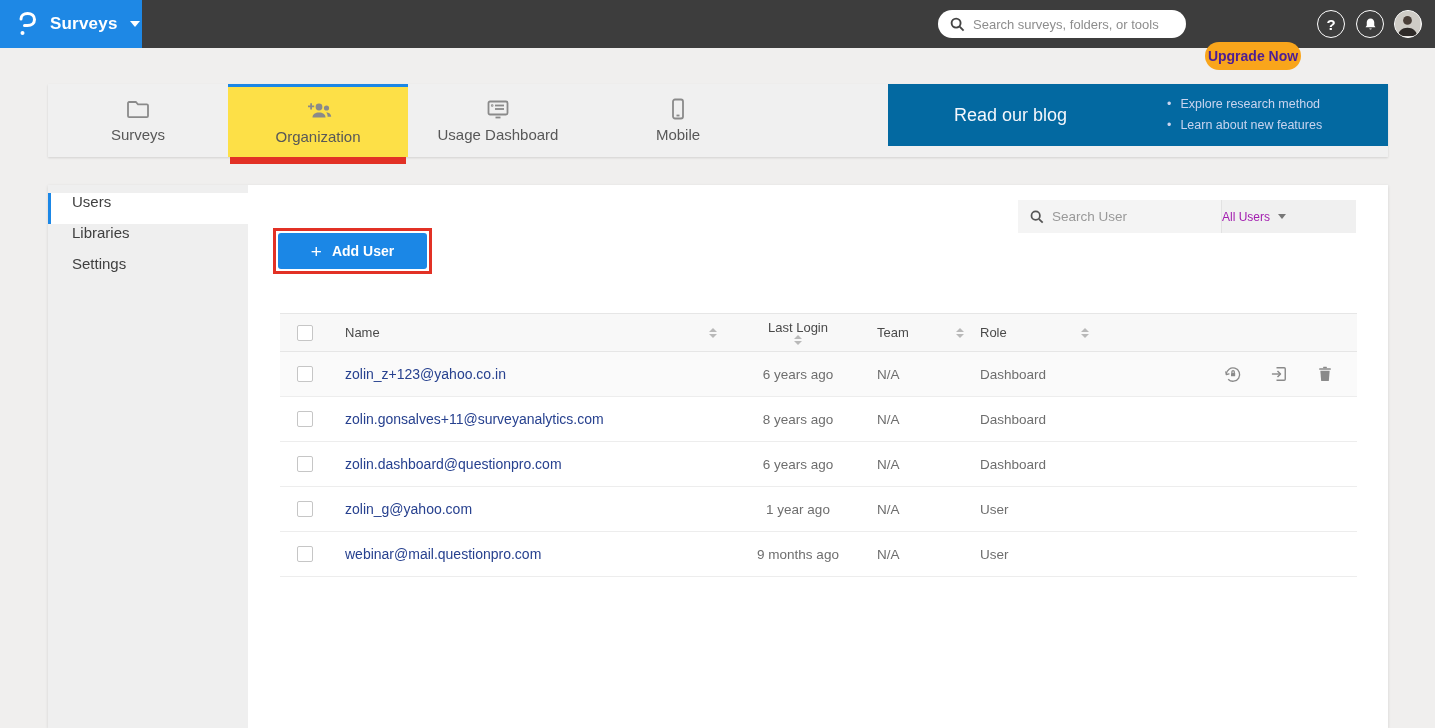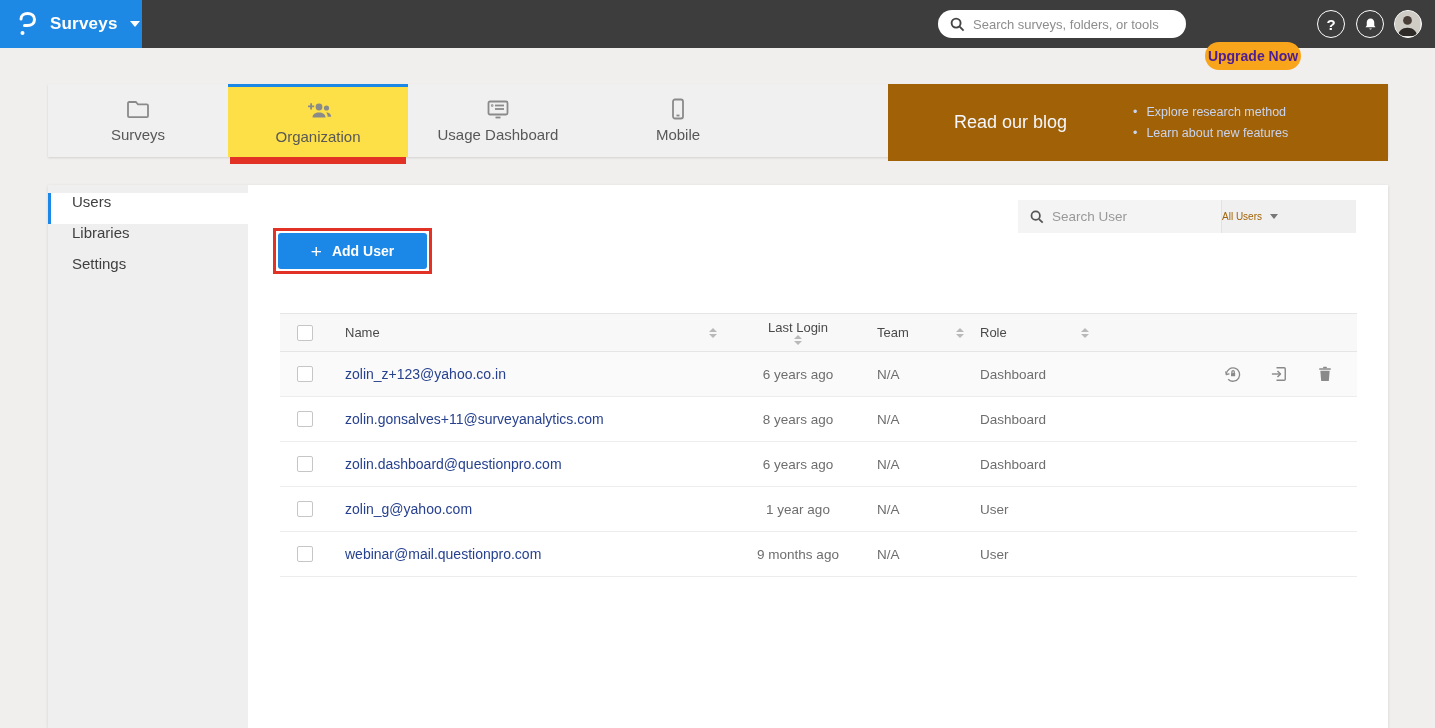--- a/index.html
+++ b/index.html
@@ -31,22 +31,22 @@
     background:#dcd9d4; border:1.5px solid #fff; overflow:hidden; cursor:pointer; }
 
   
   .tabcard { position:absolute; left:48px; top:84px; width:1340px; height:73px; background:#f0f0f0;
     box-shadow:0 1px 2px rgba(0,0,0,.12); display:flex; }
   .tab { width:180px; height:73px; display:flex; flex-direction:column; align-items:center;
     justify-content:center; gap:6px; cursor:pointer; color:#585858; font-size:15px; }
   .tab .ticon { height:22px; display:flex; align-items:center; color:#8a8a8a; }
   .tab.active { background:#fde047; border-top:3px solid #1b87e6; }
   .red-underline { position:absolute; left:182px; top:73px; width:176px; height:7px; background:#e23125; }
-  .blog-panel { position:absolute; right:0; top:0; width:500px; height:77px; background:#a16207;
-    display:flex; align-items:center; cursor:pointer; }
+  .blog-panel { position:absolute; right:0; top:0; width:500px; height:62px; background:#0369a1;
+    display:flex; align-items:center; cursor:pointer;gap:34px; }
   .blog-title { width:245px; text-align:center; color:#f5f7fc; font-size:18px; }
   .blog-bullets { list-style:none; color:#c9d4ef; font-size:12.5px; line-height:21px; }
   .blog-bullets li::before { content:"•"; margin-right:9px; color:#c9d4ef; }
 
   
   .maincard { position:absolute; left:48px; top:185px; width:1340px; height:543px; background:#fff;
     box-shadow:0 1px 3px rgba(0,0,0,.12); }
   .side-nav { position:absolute; left:0; top:0; width:200px; height:543px; background:#efefef; padding-top:8px; }
   .side-item { height:31px; display:flex; padding-left:24px; font-size:15px;
     color:#404040; cursor:pointer; }
@@ -58,21 +58,21 @@
     font-size:14px; font-weight:700; display:flex; align-items:center; justify-content:center; gap:10px;
     cursor:pointer; font-family:"Liberation Sans", sans-serif; }
   .plus-glyph { font-size:19px; font-weight:400; line-height:1; }
   .filter-bar { position:absolute; left:970px; top:15px; width:338px; height:33px; display:flex; }
   .user-search { width:204px; height:33px; background:#f4f4f4; display:flex; align-items:center;
     padding:0 12px; gap:8px; border-right:1px solid #e2e2e2; }
   .user-search input { border:none; outline:none; background:transparent; flex:1; font-size:13.5px;
     color:#a16207; font-family:"Liberation Sans", sans-serif; }
   .user-search input::placeholder { color:#999; }
   .filter-dd { width:134px; height:33px; background:#f0f0f0; display:flex; align-items:center;
-    justify-content:flex-start; gap:8px; font-size:10px; color:#a16207; cursor:pointer; }
+    justify-content:flex-start; gap:8px; font-size:12px; color:#a21caf; cursor:pointer; }
   .filter-dd .caret { width:0; height:0; border-left:4px solid transparent; border-right:4px solid transparent;
     border-top:5px solid #777; }
 
   
   .users-table { position:absolute; left:232px; top:128px; width:1077px; }
   .thead { display:flex; align-items:center; height:39px; background:#f8f8f8;
     border-top:1px solid #e6e6e6; border-bottom:1px solid #e6e6e6; }
   .trow { display:flex; align-items:center; height:45px; border-bottom:1px solid #ededed; background:#fff; }
   .trow.hovered { background:#fafafa; }
   .col-check { width:50px; display:flex; justify-content:center; }

